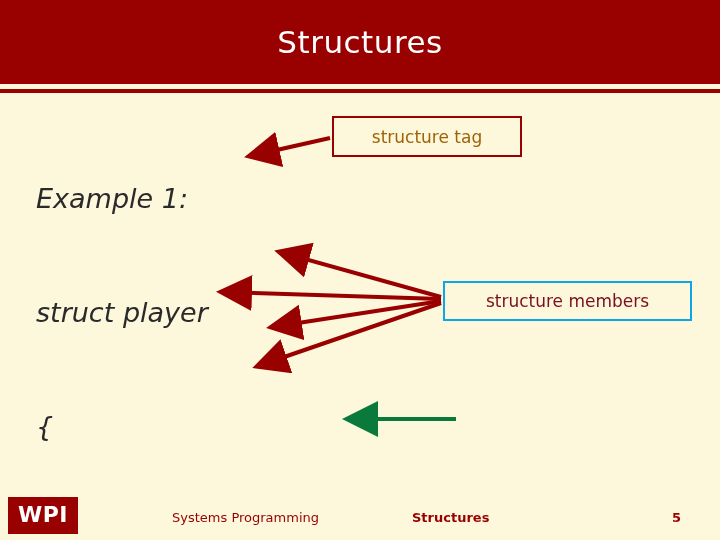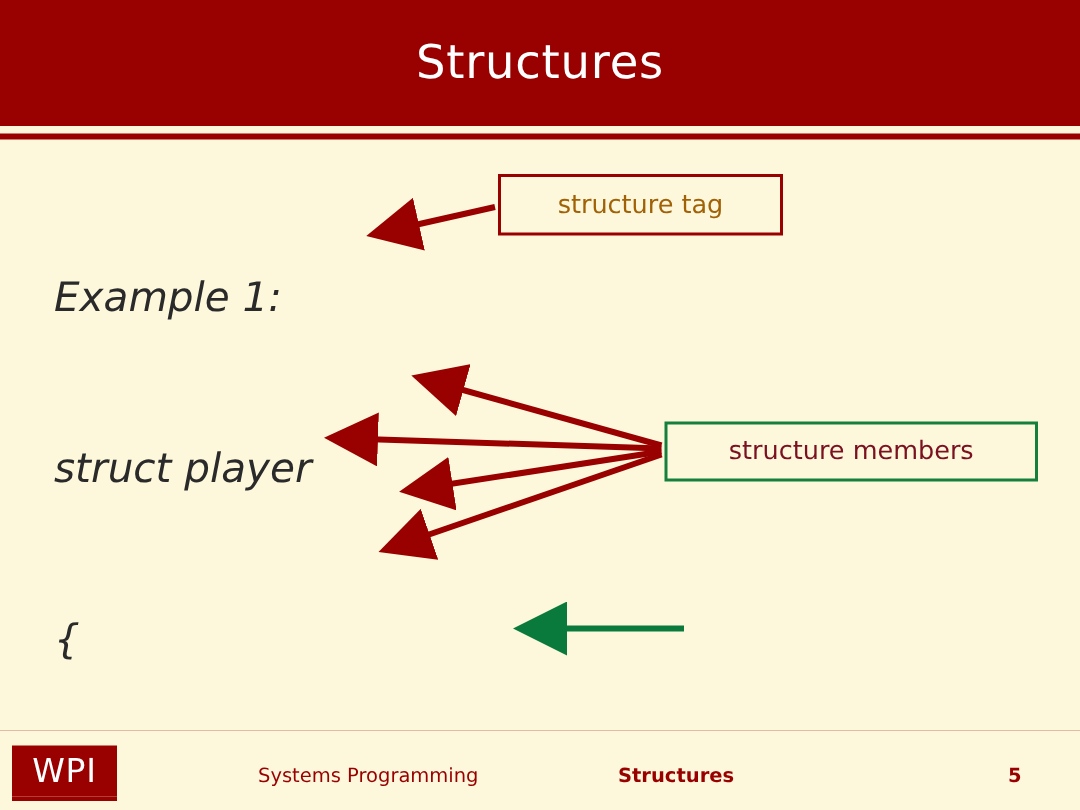--- a/index.html
+++ b/index.html
@@ -88,21 +88,21 @@
     width: 190px;
     height: 41px;
     border: 2px solid #990000;
     color: #a16207;
   }
   .callout-members {
     left: 443px;
     top: 281px;
     width: 249px;
     height: 40px;
-    border: 2px solid #15803d;
+    border: 2px solid #0ea5e9;
     color: #7a1020;
   }
   .callout-declare {
     left: 460px;
     top: 401px;
     width: 240px;
     height: 40px;
     border: 2px solid #0a7a3c;
     color: #0a6b34;
     font-size: 18px;
@@ -136,21 +136,21 @@
   }
   .footer-logo {
     position: absolute;
     left: 8px;
     top: 497px;
     width: 70px;
     height: 34px;
     background: #990000;
     color: #ffffff;
     font-size: 22px;
-    font-weight: normal;
+    font-weight: bold;
     display: flex;
     align-items: center;
     justify-content: center;
     letter-spacing: 0.5px;
   }
   .footer-logo-rule {
     position: absolute;
     left: 8px;
     top: 531px;
     width: 70px;

